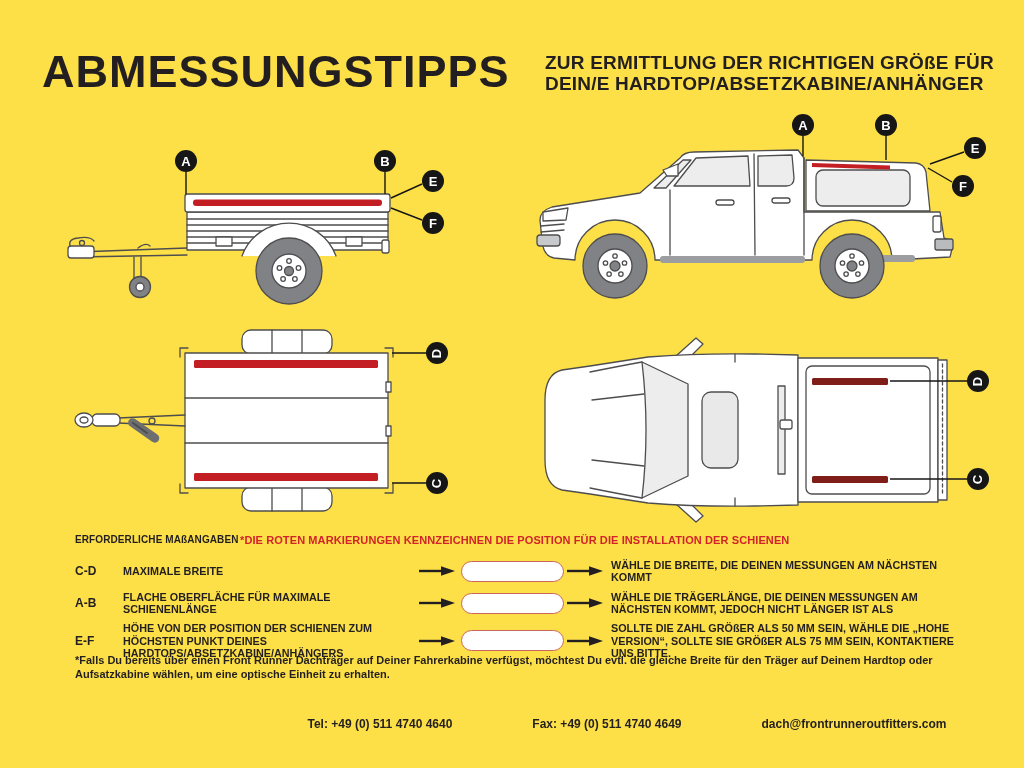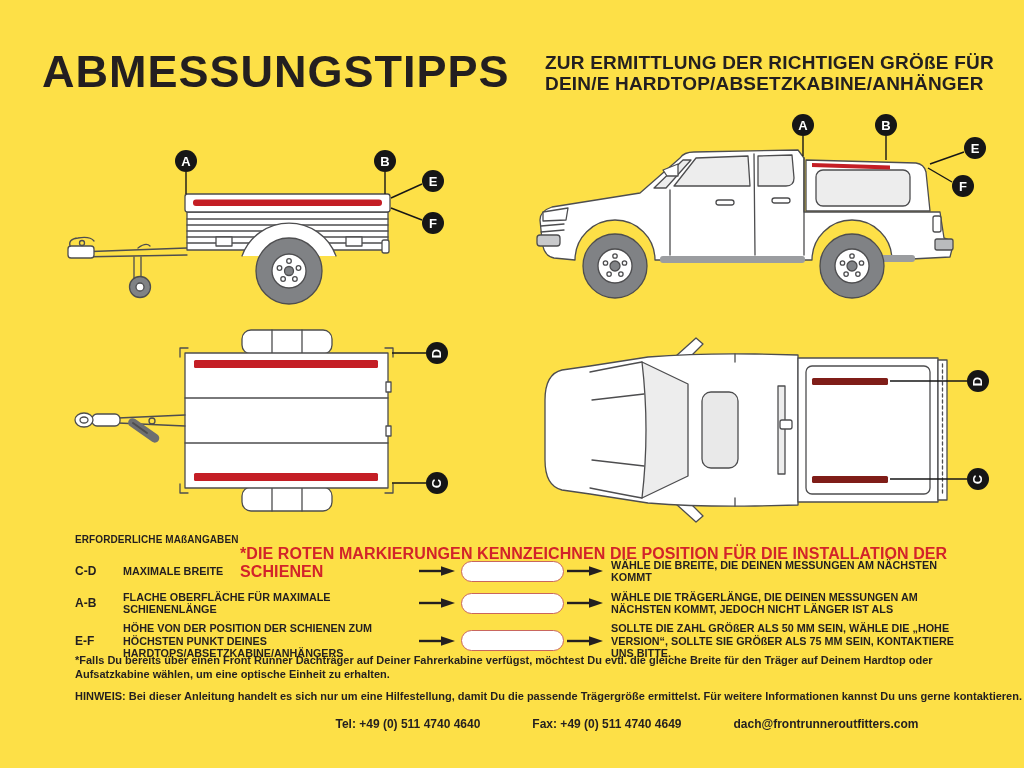--- a/index.html
+++ b/index.html
@@ -29,21 +29,21 @@
   .marker {
     position:absolute; width:22px; height:22px; border-radius:50%;
     background:#161616; color:#fff;
     display:flex; align-items:center; justify-content:center;
     font-size:13px; font-weight:700; line-height:1;
   }
   .marker.rot span { display:block; transform:rotate(-90deg); }
 
   
   .meas-head { position:absolute; top:534px; left:75px; font-size:10px; font-weight:700; letter-spacing:.1px; }
-  .red-note  { position:absolute; top:534px; left:240px; font-size:16px; font-weight:700; color:#d2232a; letter-spacing:.1px;margin-top:11px; }
+  .red-note  { position:absolute; top:534px; left:240px; font-size:11px; font-weight:700; color:#d2232a; letter-spacing:.1px; }
   .rows { position:absolute; top:558px; left:75px; width:882px; }
   .mrow {
     display:grid;
     grid-template-columns:48px 296px 42px 106px 42px 1fr;
     align-items:center;
     margin-bottom:6px;
     min-height:26px;
   }
   .mkey  { font-size:12px; font-weight:700; }
   .mdesc { font-size:10.8px; font-weight:700; line-height:12.5px; padding-right:10px; }
@@ -57,21 +57,21 @@
   .footnote {
     position:absolute; top:653px; left:75px; width:902px;
     font-size:11px; font-weight:700; line-height:14px;
   }
   .hinweis {
     position:absolute; top:690px; left:75px; width:948px;
     font-size:11px; font-weight:700; white-space:nowrap;
   }
   .contact {
     position:absolute; top:717px; left:230px; width:794px;
-    display:flex; justify-content:center; gap:52px;
+    display:flex; justify-content:center; gap:80px;
     font-size:12px; font-weight:700;
   }
 </style>
 </head>
 <body>
 
 <div class="page">
 
   <h1 class="title">ABMESSUNGSTIPPS</h1>
   <div class="subtitle">
@@ -348,21 +348,20 @@
             <line x1="0" y1="6" x2="23" y2="6" stroke="#231f20" stroke-width="2.4"></line>
             <polygon points="22,1.2 36,6 22,10.8" fill="#231f20"></polygon>
           </svg>
       </div>
       <div class="mguide">SOLLTE DIE ZAHL GRÖßER ALS 50 MM SEIN, WÄHLE DIE „HOHE VERSION“, SOLLTE SIE GRÖßER ALS 75 MM SEIN, KONTAKTIERE UNS BITTE.</div>
     </div>
 
   </div>
 
   <p class="footnote">*Falls Du bereits über einen Front Runner Dachträger auf Deiner Fahrerkabine verfügst, möchtest Du evtl. die gleiche Breite für den Träger auf Deinem Hardtop oder Aufsatzkabine wählen, um eine optische Einheit zu erhalten.</p>
-  <p class="hinweis">HINWEIS: Bei dieser Anleitung handelt es sich nur um eine Hilfestellung, damit Du die passende Trägergröße ermittelst. Für weitere Informationen kannst Du uns gerne kontaktieren.</p>
 
   <div class="contact">
     <span>Tel: +49 (0) 511 4740 4640</span>
     <span>Fax: +49 (0) 511 4740 4649</span>
     <span>dach@frontrunneroutfitters.com</span>
   </div>
 
 </div>
 
 </body></html>

